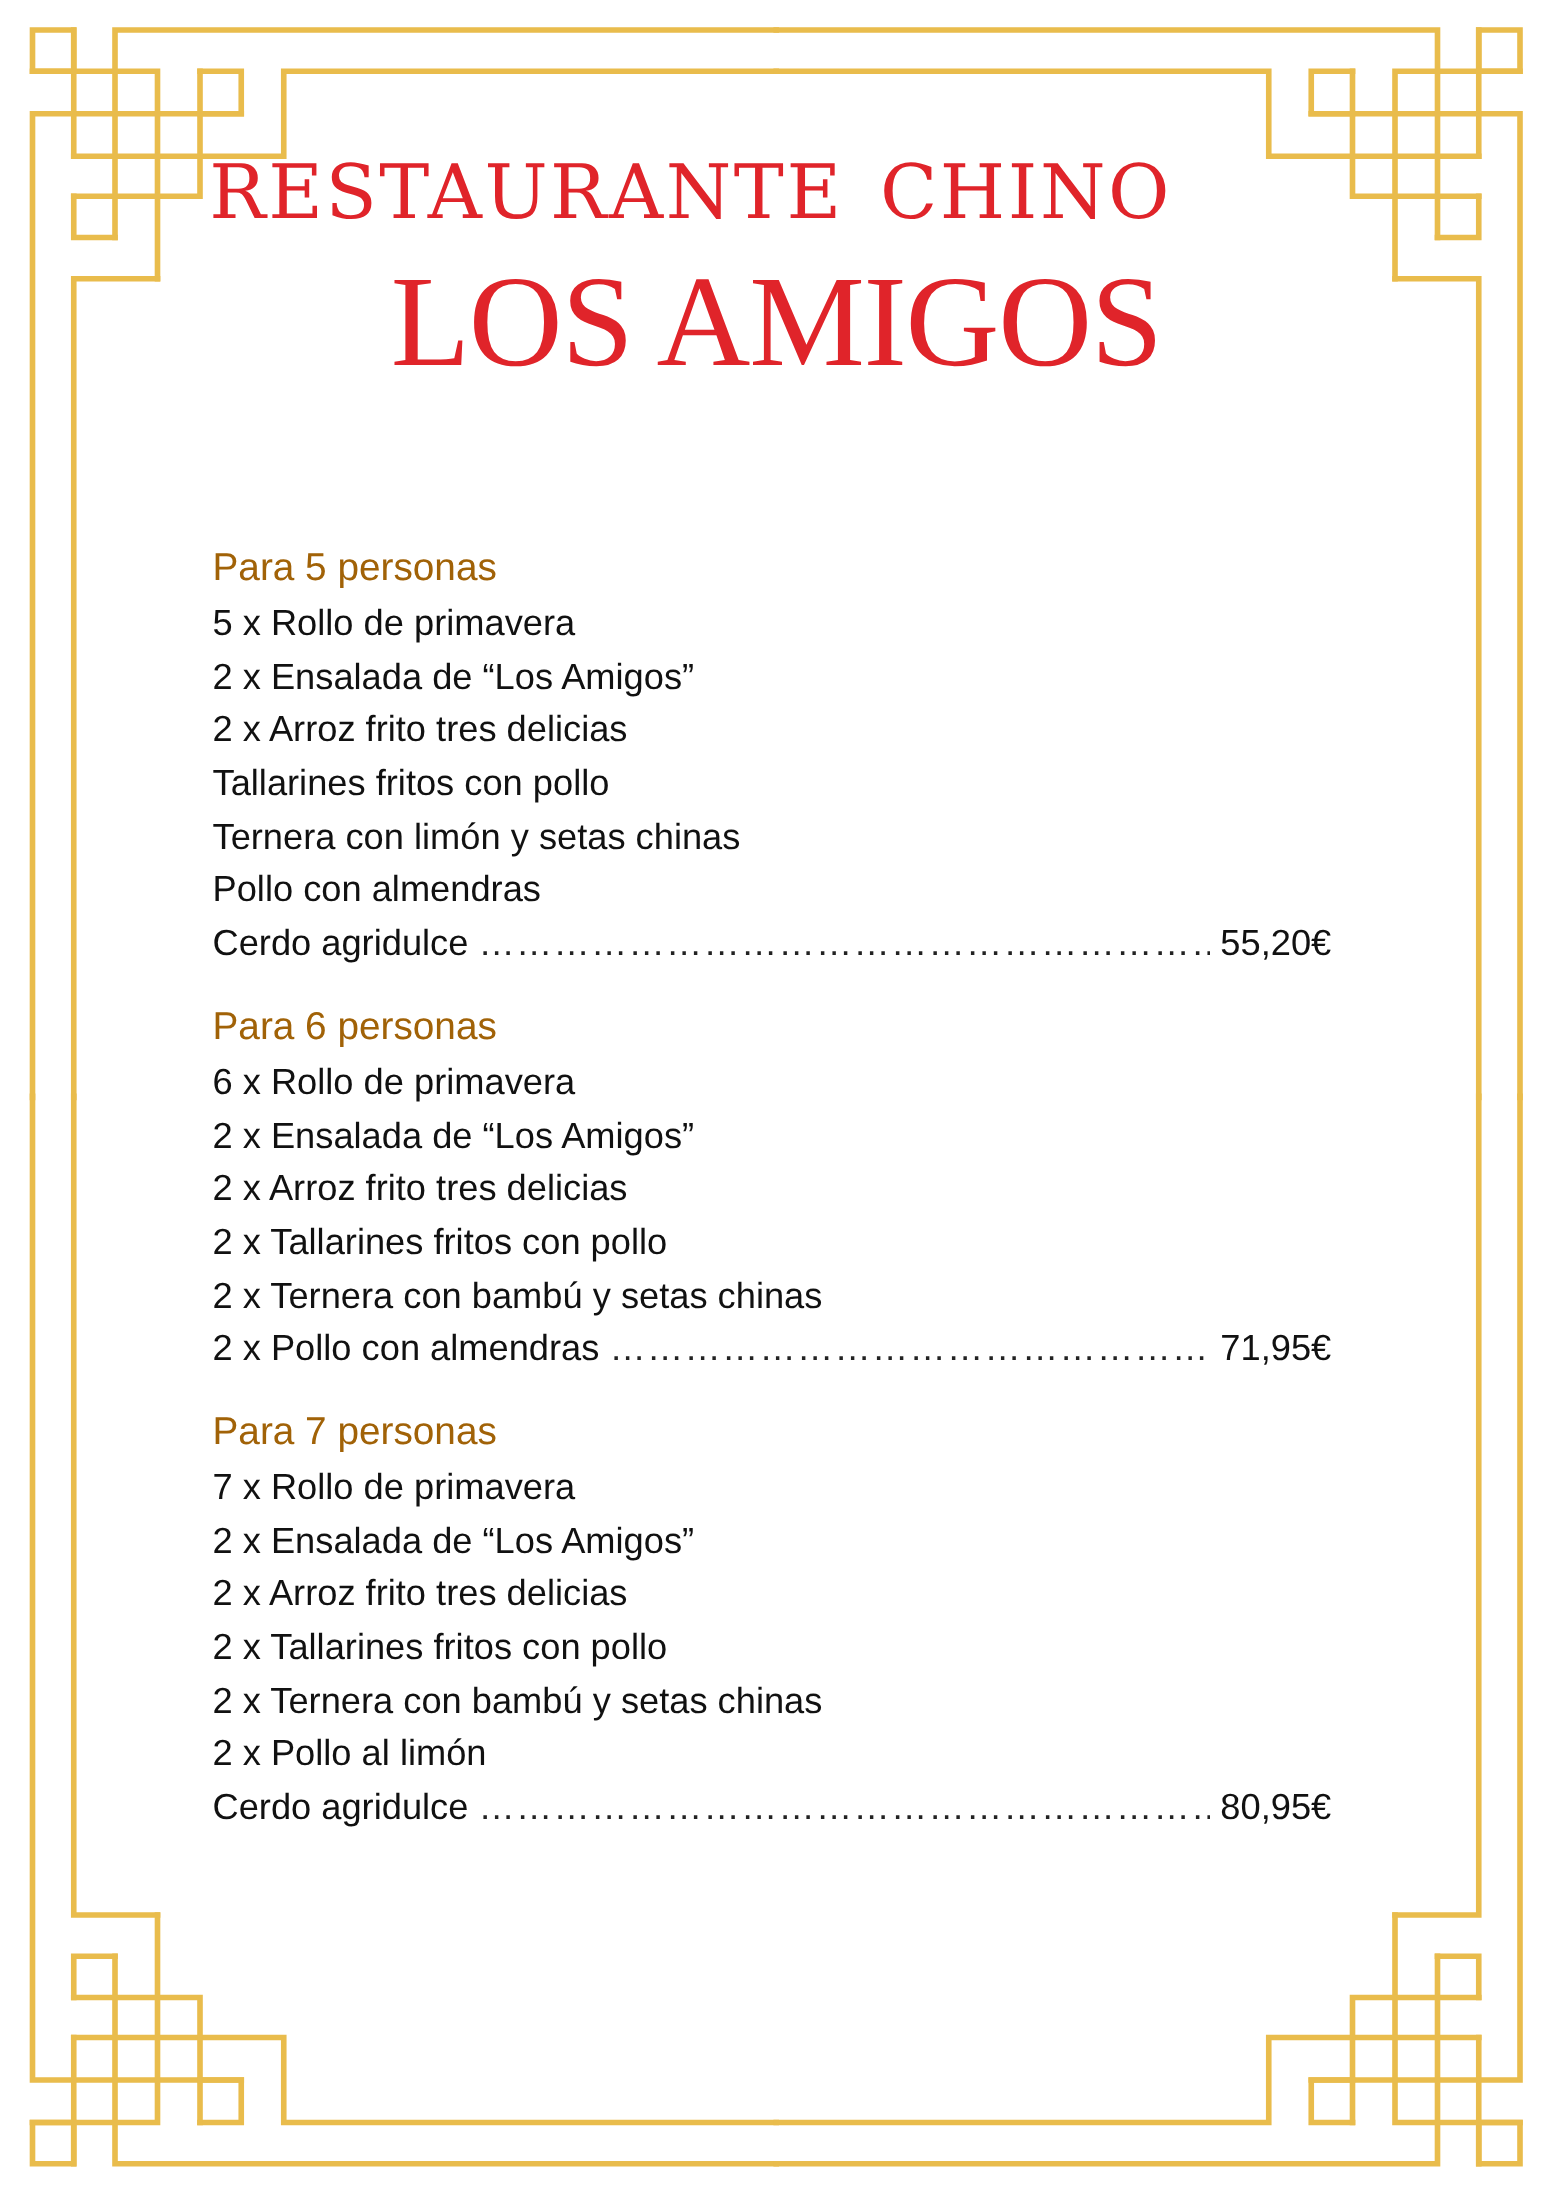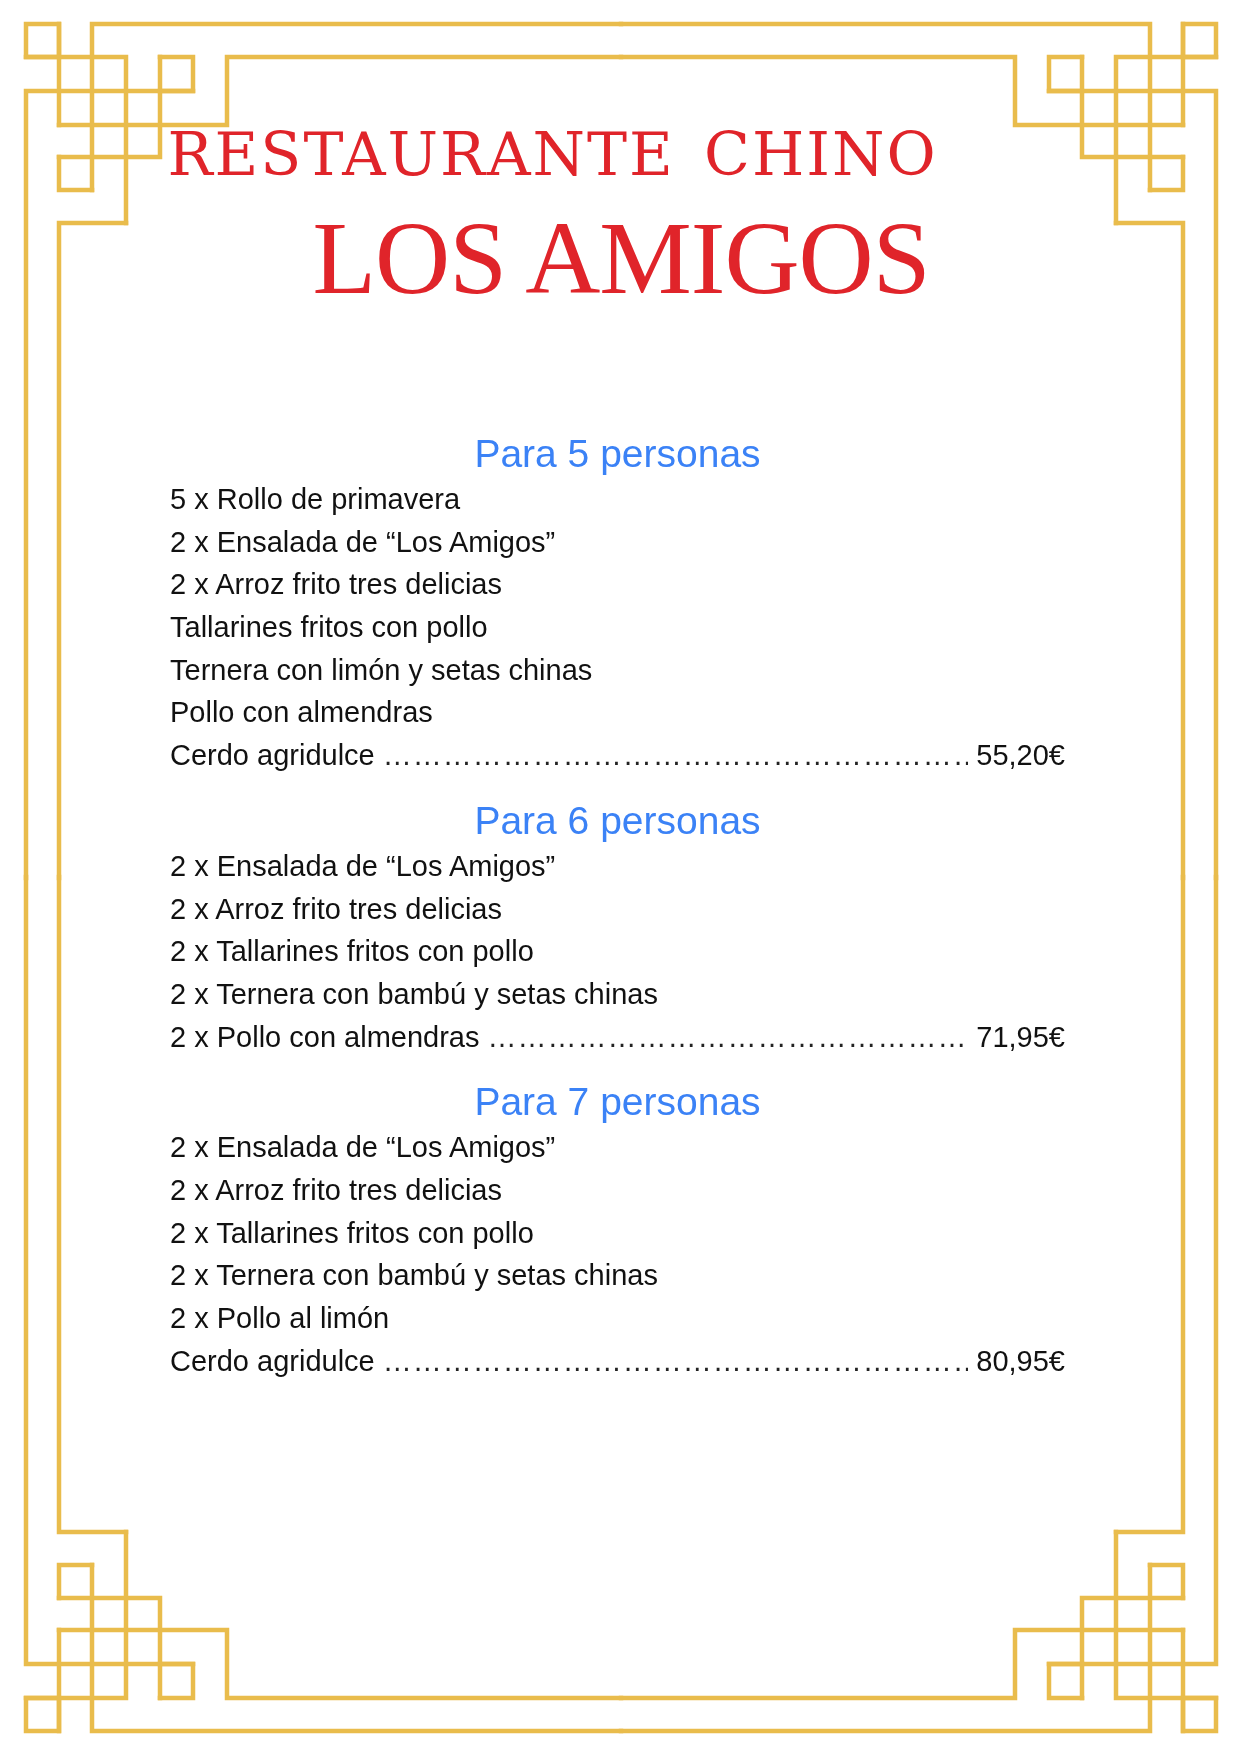--- a/index.html
+++ b/index.html
@@ -18,21 +18,21 @@
     text-align: center;
     font-family: Liberation Serif, serif;
     font-size: 104px; color: #e0242a; line-height: 1; letter-spacing: -1px;
   }
   .menu {
     position: absolute; left: 170px; width: 895px; top: 432px;
     font-family: "Liberation Sans", "DejaVu Sans", sans-serif;
     font-size: 29px; color: #111111;
   }
   .section { margin-bottom: 22px; }
-  .section-title { color: #3b82f6; font-size: 39px; line-height: 44px; height: 46px; text-align: center; }
+  .section-title { color: #a16207; font-size: 31px; line-height: 44px; height: 46px; }
   .line { line-height: 42.7px; height: 42.7px; white-space: nowrap; display: flex; align-items: baseline; }
   .line .name { flex: 0 0 auto; text-align: right; }
   .line .dots { flex: 1 1 auto; overflow: hidden; margin: 0 8px; letter-spacing: 1px; color: #222; }
   .line .price { flex: 0 0 auto; }
 </style>
 </head>
 <body>
 
 <svg class="frame" viewBox="0 0 1242 1755" xmlns="http://www.w3.org/2000/svg">
   <defs>
@@ -93,40 +93,46 @@
     <div class="line">
       <span class="name">Cerdo agridulce</span>
       <span class="dots">……………………………………………………………………………………………………………………</span>
       <span class="price">55,20€</span>
     </div>
   </div>
 
   <div class="section">
     <div class="section-title">Para 6 personas</div>
     <div class="line">
+        <span class="name">6 x Rollo de primavera</span>
+      </div>
+    <div class="line">
         <span class="name">2 x Ensalada de “Los Amigos”</span>
       </div>
     <div class="line">
         <span class="name">2 x Arroz frito tres delicias</span>
       </div>
     <div class="line">
         <span class="name">2 x Tallarines fritos con pollo</span>
       </div>
     <div class="line">
         <span class="name">2 x Ternera con bambú y setas chinas</span>
       </div>
     <div class="line">
       <span class="name">2 x Pollo con almendras</span>
       <span class="dots">……………………………………………………………………………………………………………………</span>
       <span class="price">71,95€</span>
     </div>
   </div>
 
   <div class="section">
     <div class="section-title">Para 7 personas</div>
+    <div class="line">
+        <span class="name">7 x Rollo de primavera</span>
+      </div>
     <div class="line">
         <span class="name">2 x Ensalada de “Los Amigos”</span>
       </div>
     <div class="line">
         <span class="name">2 x Arroz frito tres delicias</span>
       </div>
     <div class="line">
         <span class="name">2 x Tallarines fritos con pollo</span>
       </div>
     <div class="line">

